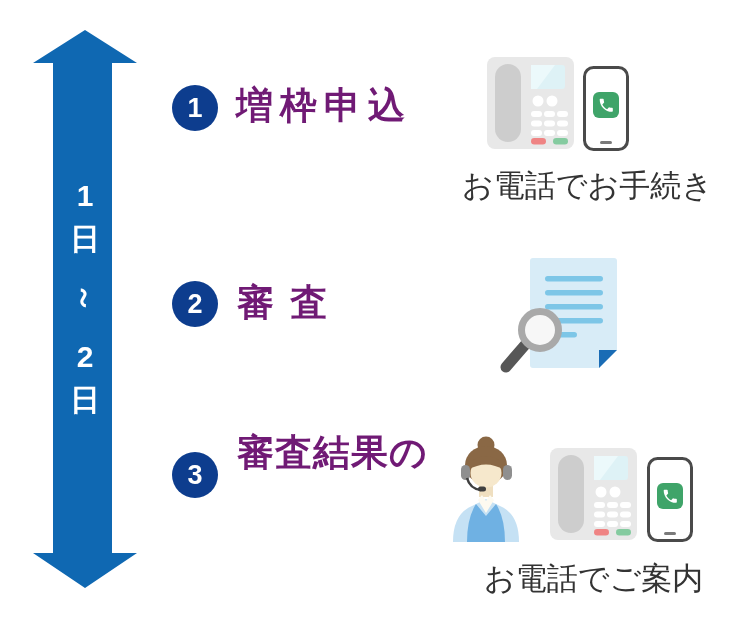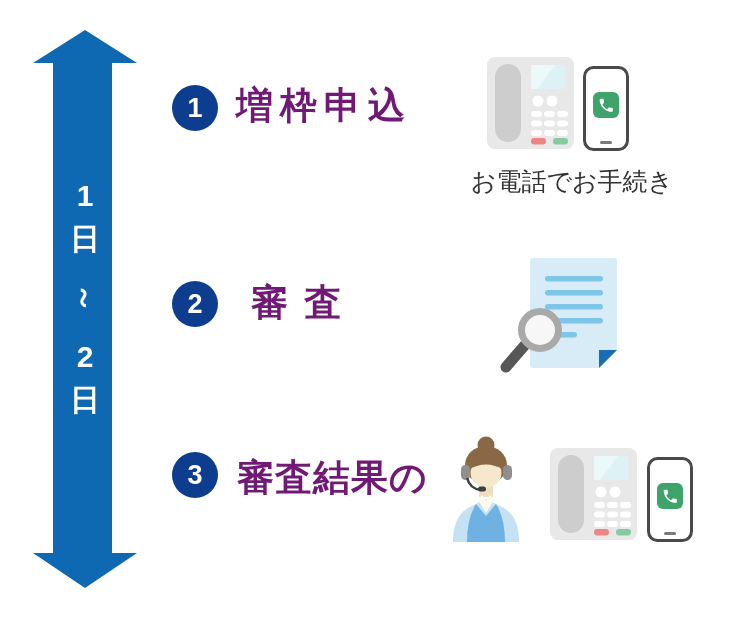--- a/index.html
+++ b/index.html
@@ -14,25 +14,25 @@
     align-items:center;gap:13px;color:#ffffff;font-weight:bold;font-size:30px;line-height:30px;}
   .timeline-label .tilde{transform:rotate(90deg);margin:16px 0;}
 
   
   .badge{width:46px;height:46px;border-radius:50%;background:#0d3d8e;color:#ffffff;
     display:flex;align-items:center;justify-content:center;font-weight:bold;font-size:27px;}
 
   
   .step-title{color:#701a75;font-weight:bold;font-size:37px;line-height:40px;white-space:nowrap;}
   .t1{left:236px;top:86px;letter-spacing:7px;}
-  .t2{left:251px;top:283px;letter-spacing:3px;}
-  .t3{left:237px;top:455px;letter-spacing:1px;line-height:46px;}
+  .t2{left:237px;top:283px;letter-spacing:3px;}
+  .t3{left:237px;top:430px;letter-spacing:1px;line-height:46px;}
 
   
-  .caption{color:#333333;font-size:25px;text-align:center;white-space:nowrap;}
+  .caption{color:#333333;font-size:31px;text-align:center;white-space:nowrap;}
   .c1{left:462px;top:165px;width:220px;}
   .c2{left:484px;top:558px;width:176px;}
 
   svg{display:block;}
 </style>
 </head>
 <body>
 
 <div class="canvas">
 
@@ -134,14 +134,15 @@
   </div>
   <svg class="abs" style="left:448px;top:434px;" width="77" height="108">
       <use href="#sym-operator"></use>
     </svg>
   <svg class="abs" style="left:550px;top:448px;" width="87" height="92">
       <use href="#sym-deskphone"></use>
     </svg>
   <svg class="abs" style="left:647px;top:457px;" width="46" height="85">
       <use href="#sym-smartphone"></use>
     </svg>
+  <div class="abs caption c2">お電話でご案内</div>
 
 </div>
 
 </body></html>

